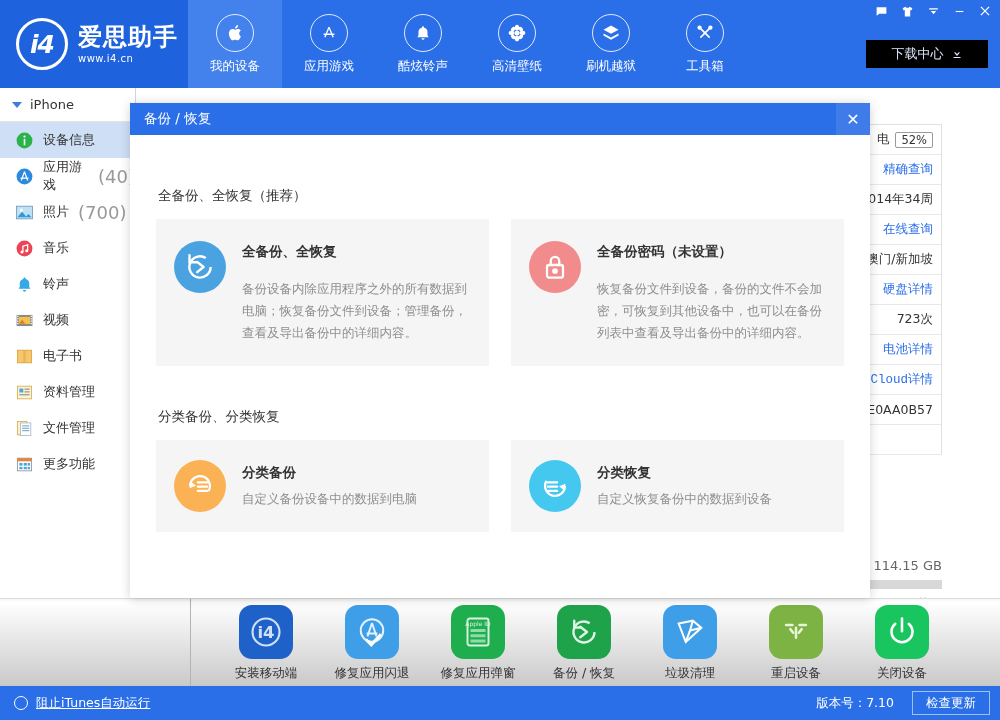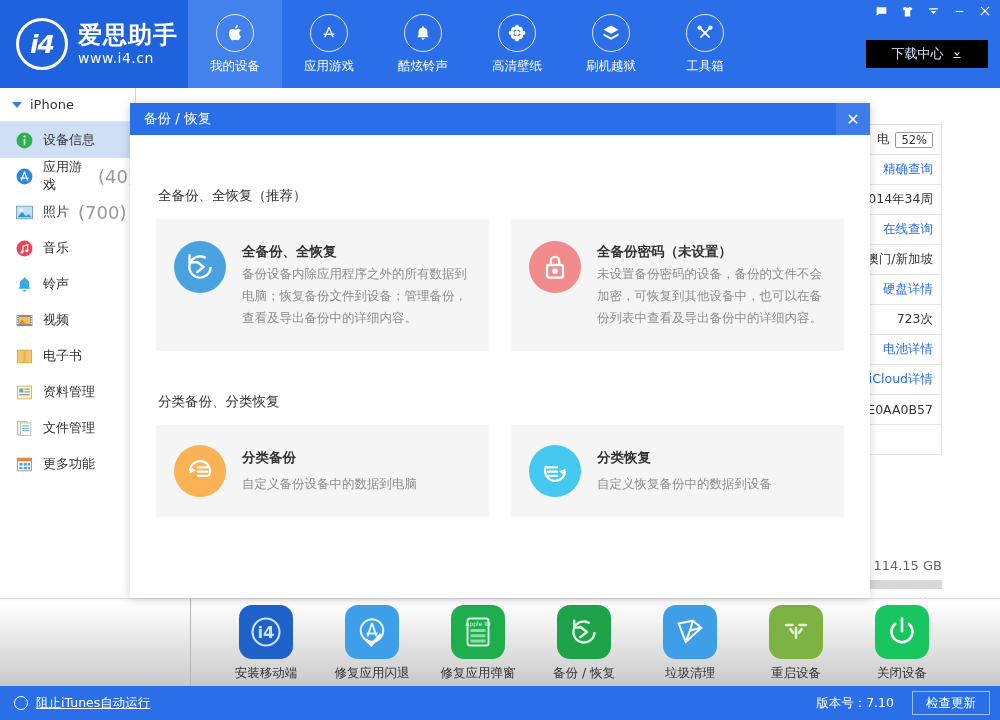--- a/index.html
+++ b/index.html
@@ -20,21 +20,21 @@
     background: #1e62dd; display: flex; align-items: center; padding-left: 16px;
   }
   .brand-logo {
     width: 52px; height: 52px; border-radius: 50%;
     border: 3px solid #fff; display: flex; align-items: center; justify-content: center;
     color: #fff; font-size: 25px; font-weight: bold; font-style: italic;
     letter-spacing: -1px; flex: none;
   }
   .brand-text { margin-left: 10px; color: #fff; }
   .brand-name { font-size: 24px; font-weight: bold; letter-spacing: 1px; line-height: 1.1; }
-  .brand-url { font-size: 14px; letter-spacing: 0.5px; margin-top: 2px; }
+  .brand-url { font-size: 10px; letter-spacing: 0.5px; margin-top: 2px; }
 
   .navs { position: absolute; left: 188px; top: 0; height: 108px; display: flex; justify-content: flex-end; }
   .nav-item {
     width: 94px; height: 88px; display: flex; flex-direction: column;
     align-items: center; justify-content: center; cursor: pointer; color: #fff;
   }
   .nav-item.active { background: #4381ec; }
   .nav-ico {
     width: 38px; height: 38px; border-radius: 50%;
     border: 1.5px solid rgba(255,255,255,.85);
@@ -84,21 +84,21 @@
     position: absolute; left: 137px; top: 88px; right: 0; height: 510px; background: #fff;
   }
   .info-table {
     position: absolute; right: 58px; top: 36px; width: 150px;
     border: 1px solid #e0e0e0; border-bottom: none; font-size: 12.5px;
   }
   .irow {
     height: 30px; display: flex; align-items: center; justify-content: flex-end;
     padding: 0 8px; border-bottom: 1px solid #e8e8e8; color: #333; gap: 6px;
   }
-  .lnk { color: #2a6ee8; cursor: pointer; }
+  .lnk { color: #2a6ee8; cursor: pointer; font-family: Liberation Mono, monospace; }
   .batt { border: 1px solid #999; border-radius: 2px; padding: 0 5px; font-size: 11.5px; }
   .cap-line {
     position: absolute; right: 58px; top: 470px; font-size: 13px; color: #666;
   }
   .cap-bar {
     position: absolute; right: 58px; top: 492px; width: 150px; height: 9px; background: #d8d8d8;
   }
   .legend {
     position: absolute; right: 58px; top: 508px; display: flex; align-items: center; gap: 6px;
     font-size: 12.5px; color: #333;
@@ -156,21 +156,21 @@
   .sec-title { font-size: 13.5px; color: #333; margin-bottom: 14px; margin-left: 2px; }
   .card-row { display: flex; gap: 22px; }
   .card {
     flex: 1; background: #f5f5f5; padding: 22px 18px; display: flex; gap: 16px;
     cursor: pointer; min-height: 130px;
   }
   .card.small { min-height: 92px; align-items: center; padding: 18px; }
   .card-ico { width: 52px; height: 52px; border-radius: 50%; flex: none;
               display: flex; align-items: center; justify-content: center; }
   .card-txt { padding-top: 2px; }
-  .card-title { font-size: 13.5px; color: #333; font-weight: bold; margin-bottom: 2px; }
+  .card-title { font-size: 13.5px; color: #333; font-weight: bold; margin-bottom: 17px; }
   .card.small .card-title { margin-bottom: 6px; }
   .card-desc { font-size: 12.5px; color: #8e8e8e; line-height: 1.75; max-width: 262px; }
   .sec-gap { height: 42px; }
 </style>
 </head>
 <body>
 
 <div id="app">
 
   <div class="header">
@@ -575,21 +575,21 @@
         <div class="card">
           <div class="card-ico" style="background:#f28b8b">
             <svg width="32" height="32" viewBox="0 0 24 24" fill="none" stroke="#fff" stroke-width="1.7">
                 <rect x="6" y="10.5" width="12" height="9.5" rx="1.6"></rect>
                 <path d="M8.8 10.5 V7.6a3.2 3.2 0 016.4 0 V10.5"></path>
                 <circle cx="12" cy="15" r="1.3" fill="#fff"></circle>
               </svg>
           </div>
           <div class="card-txt">
             <div class="card-title">全备份密码（未设置）</div>
-            <div class="card-desc">未设置备份密码的设备，备份的文件不会加密，可恢复到其他设备中，也可以在备份列表中查看及导出备份中的详细内容。</div>
+            <div class="card-desc">恢复备份文件到设备，备份的文件不会加密，可恢复到其他设备中，也可以在备份列表中查看及导出备份中的详细内容。</div>
           </div>
         </div>
       </div>
 
       <div class="sec-gap"></div>
 
       <div class="sec-title">分类备份、分类恢复</div>
       <div class="card-row">
         <div class="card small">
           <div class="card-ico" style="background:#fbb254">

